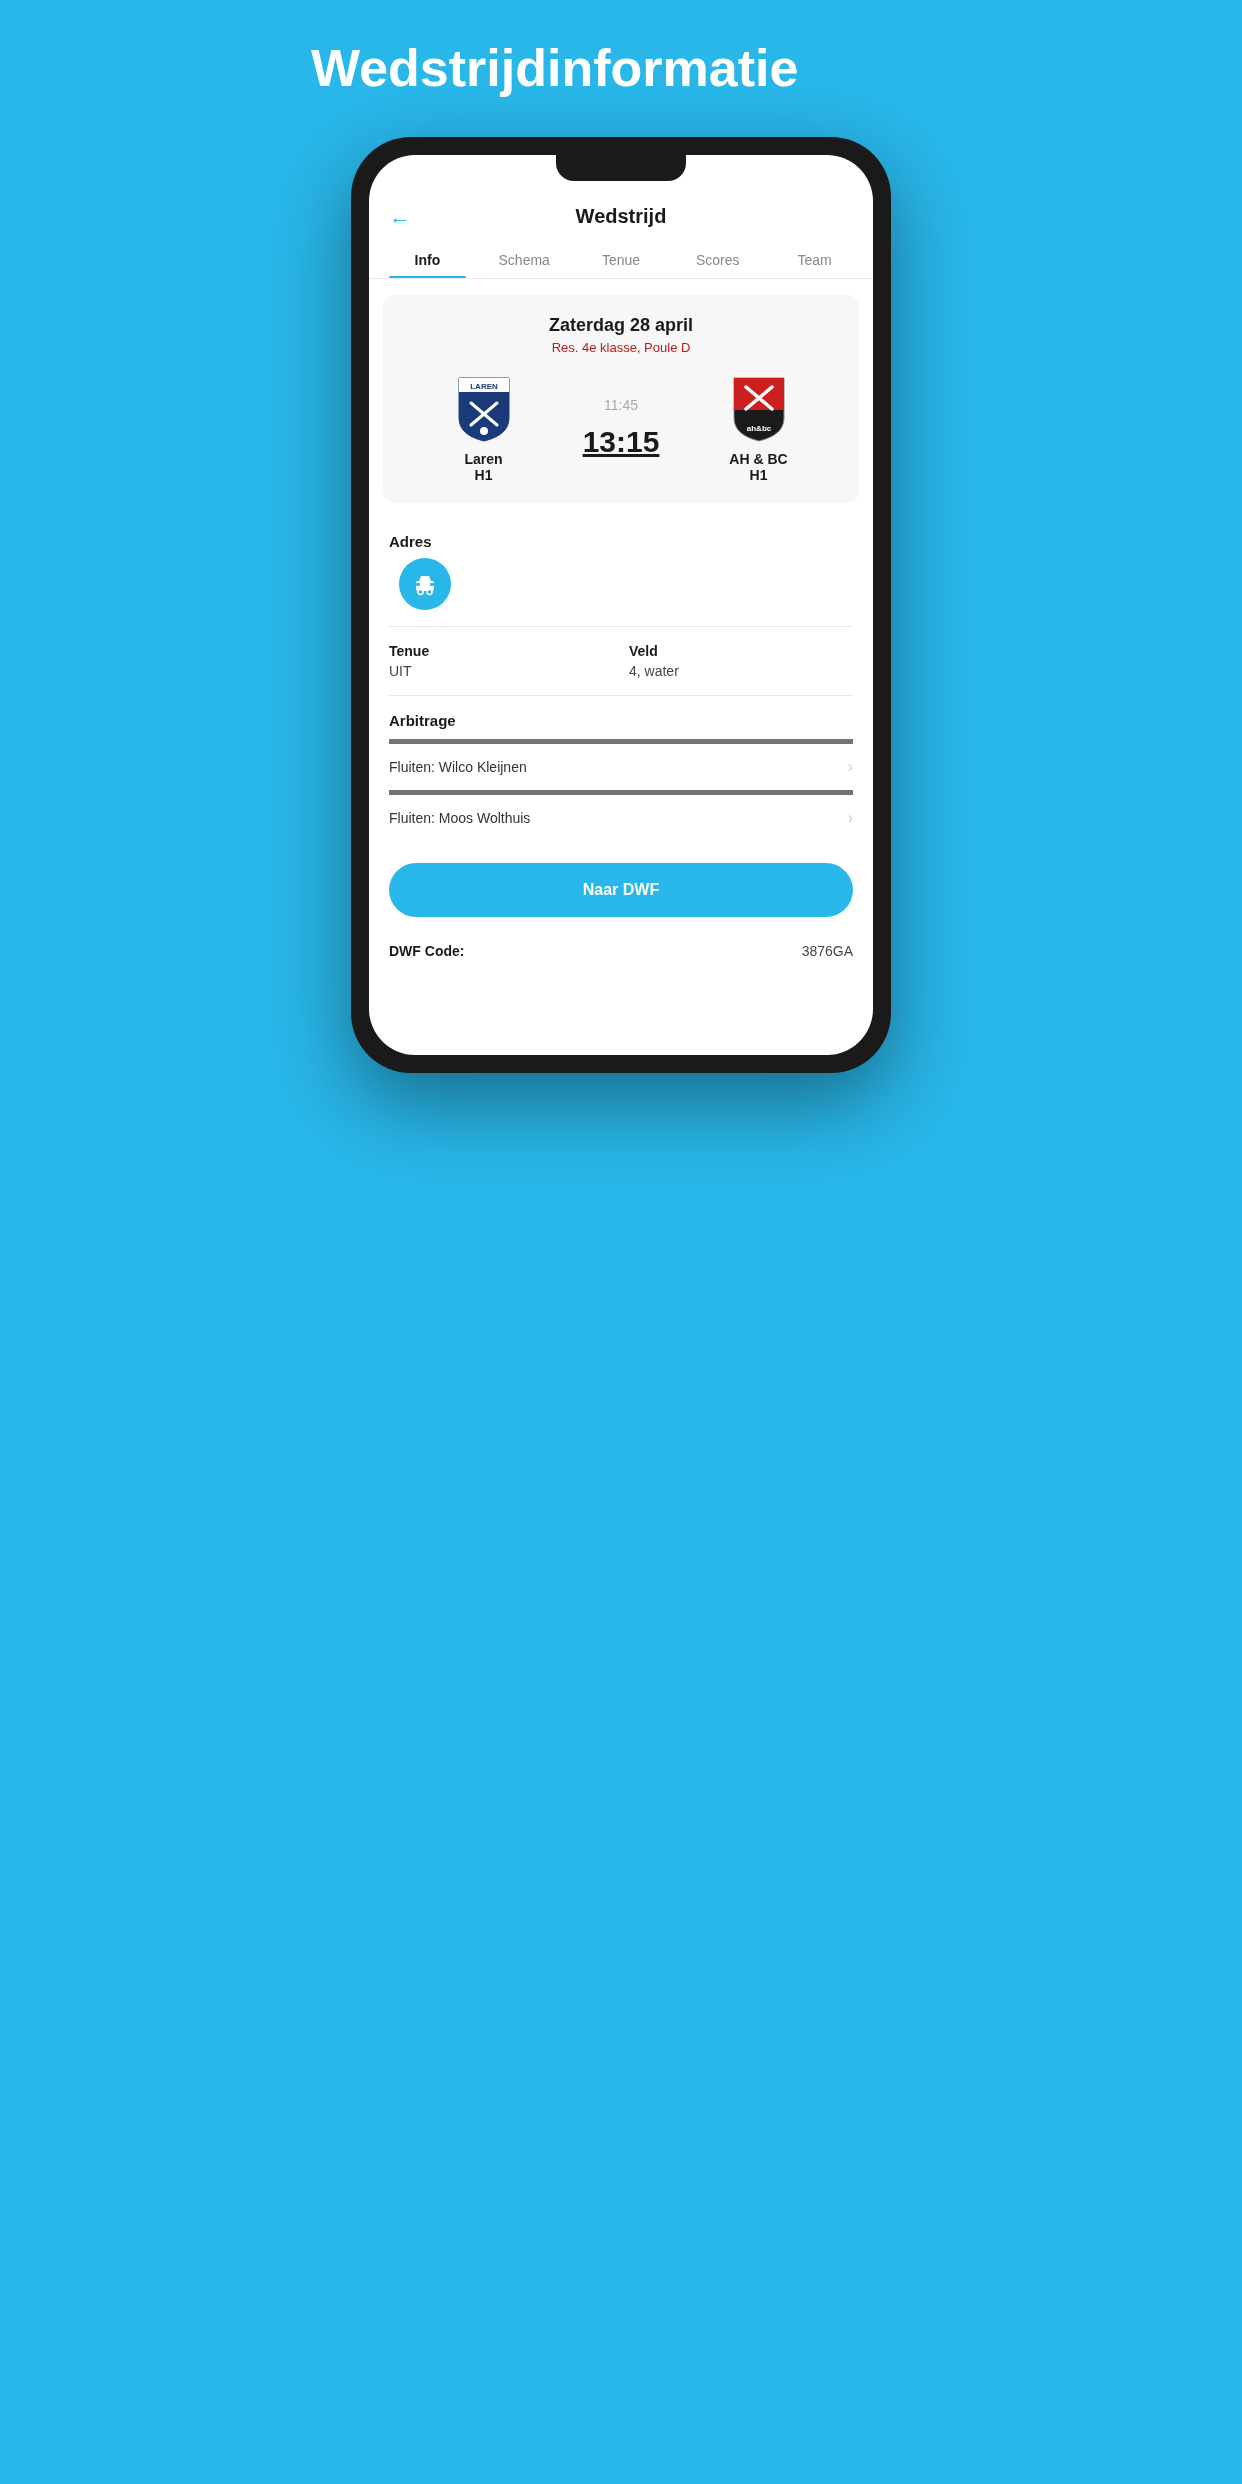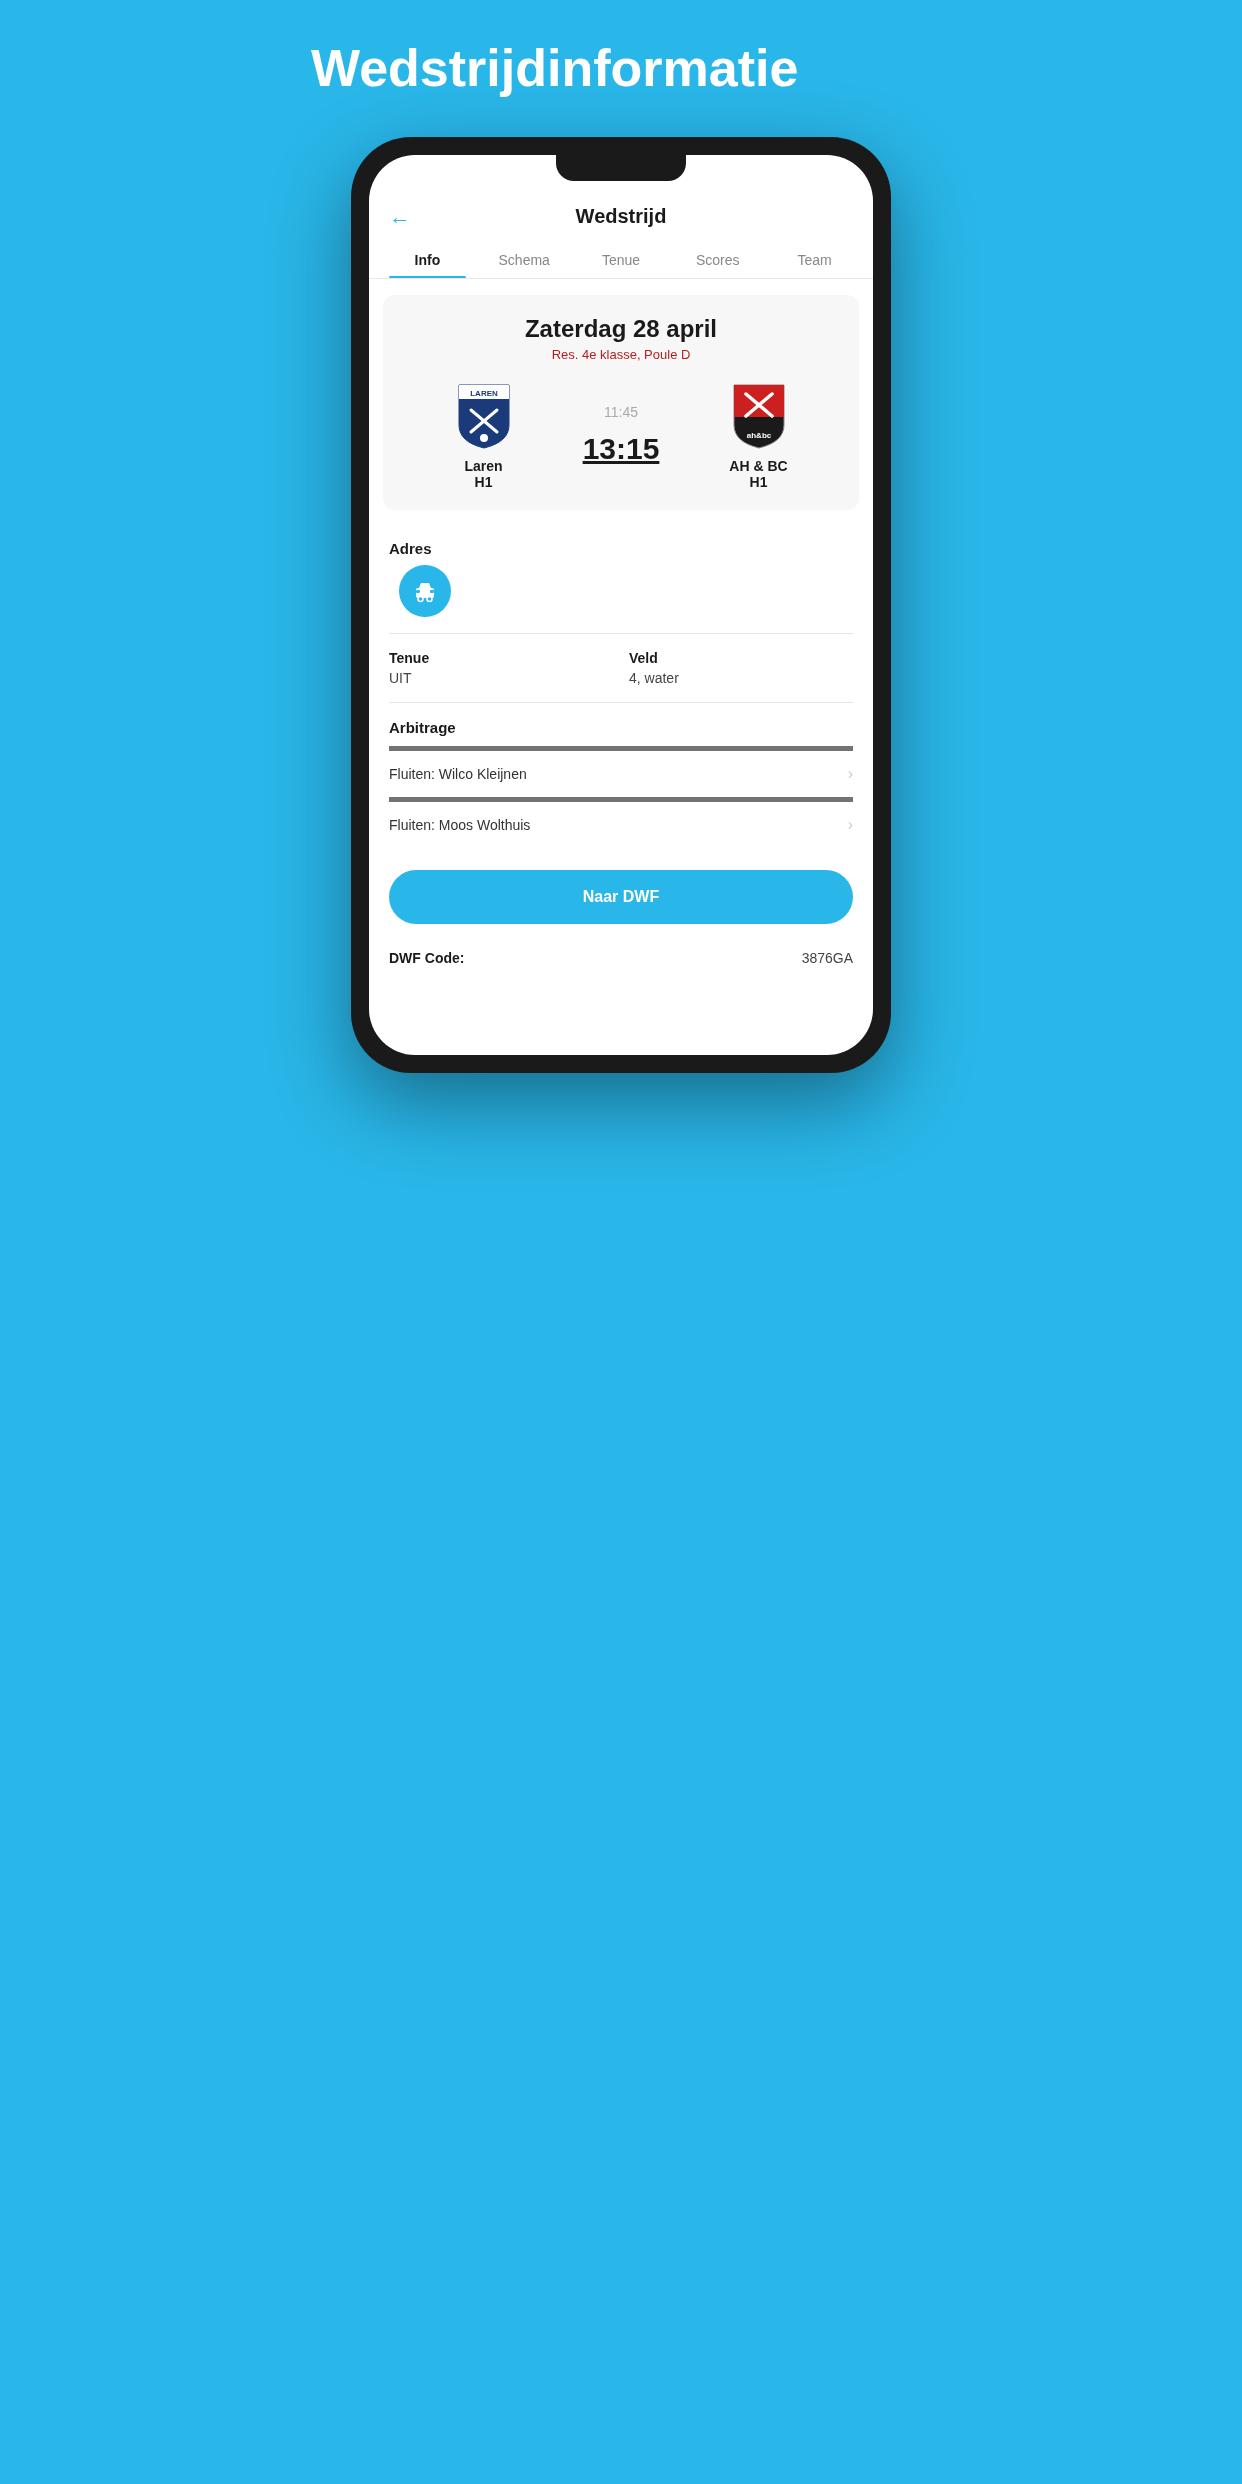--- a/index.html
+++ b/index.html
@@ -116,21 +116,21 @@
     
     .match-card {
       background: #f7f7f7;
       border-radius: 12px;
       margin: 16px 14px;
       padding: 20px 16px;
     }
 
     .match-date {
       text-align: center;
-      font-size: 24px;
+      font-size: 18px;
       font-weight: 700;
       color: #1a1a1a;
       margin-bottom: 4px;
     }
 
     .match-league {
       text-align: center;
       font-size: 13px;
       color: #b91c1c;
       margin-bottom: 18px;

